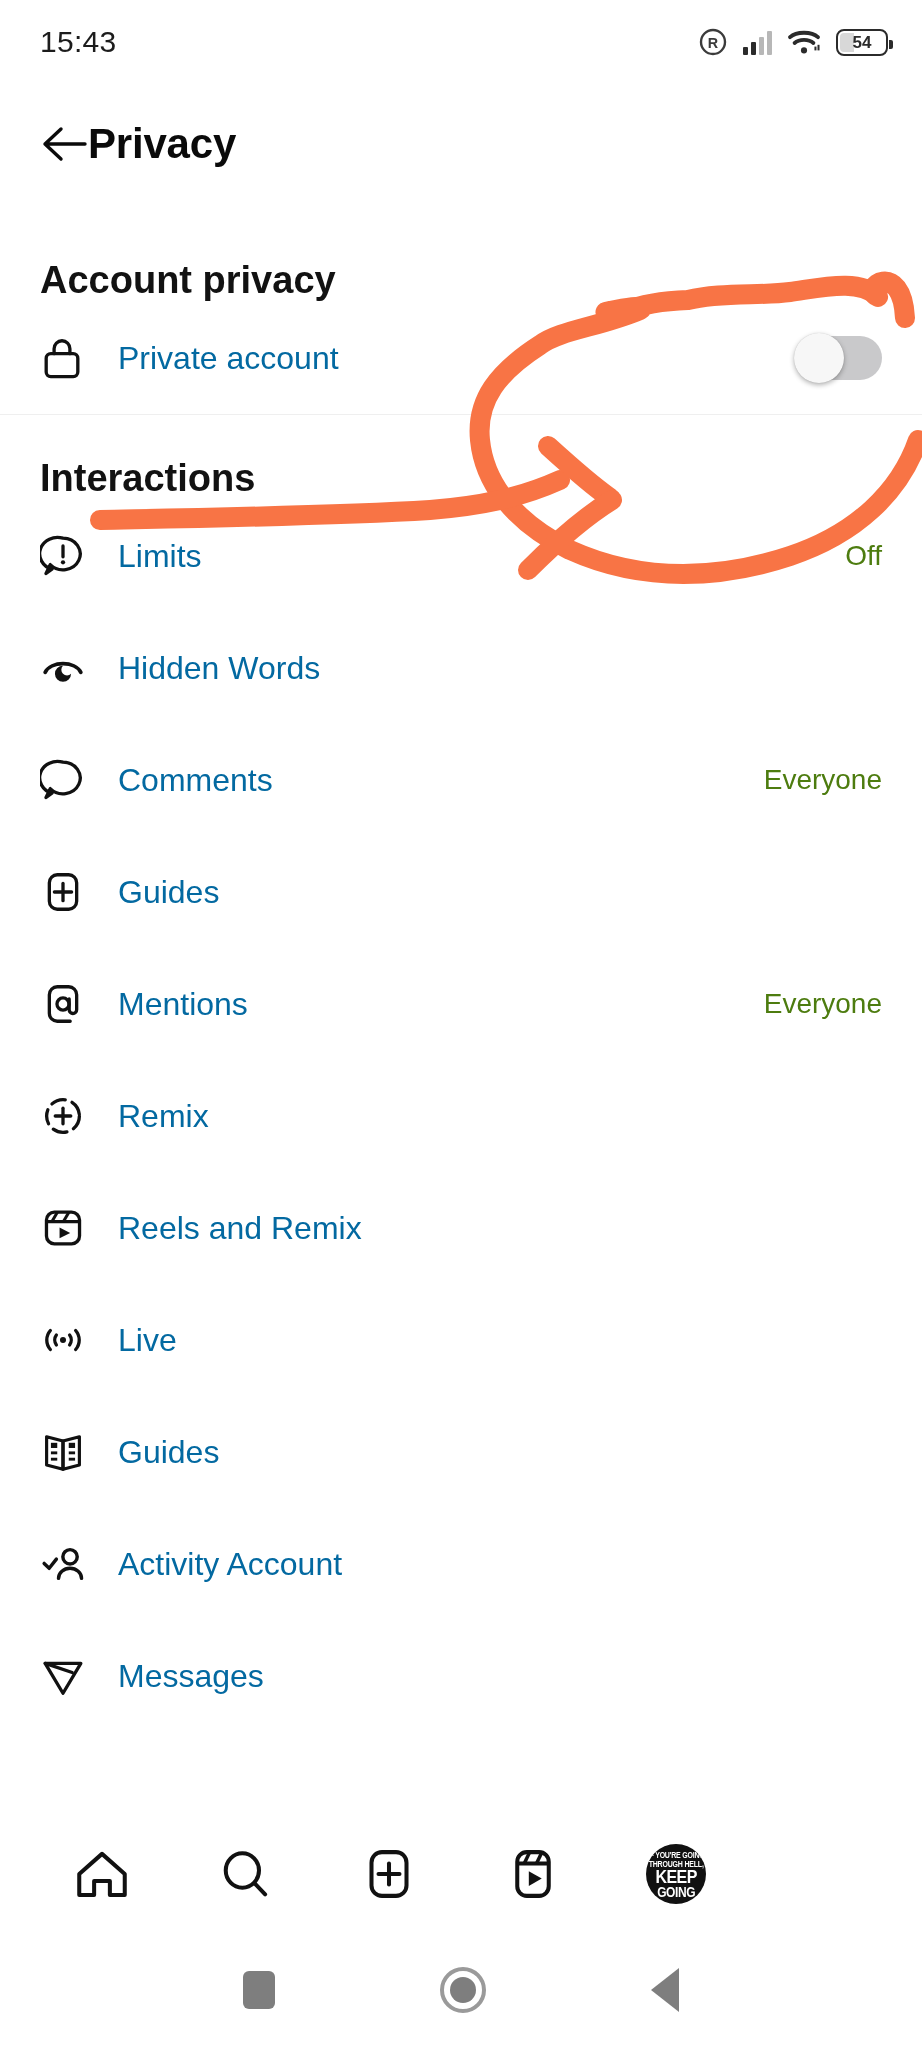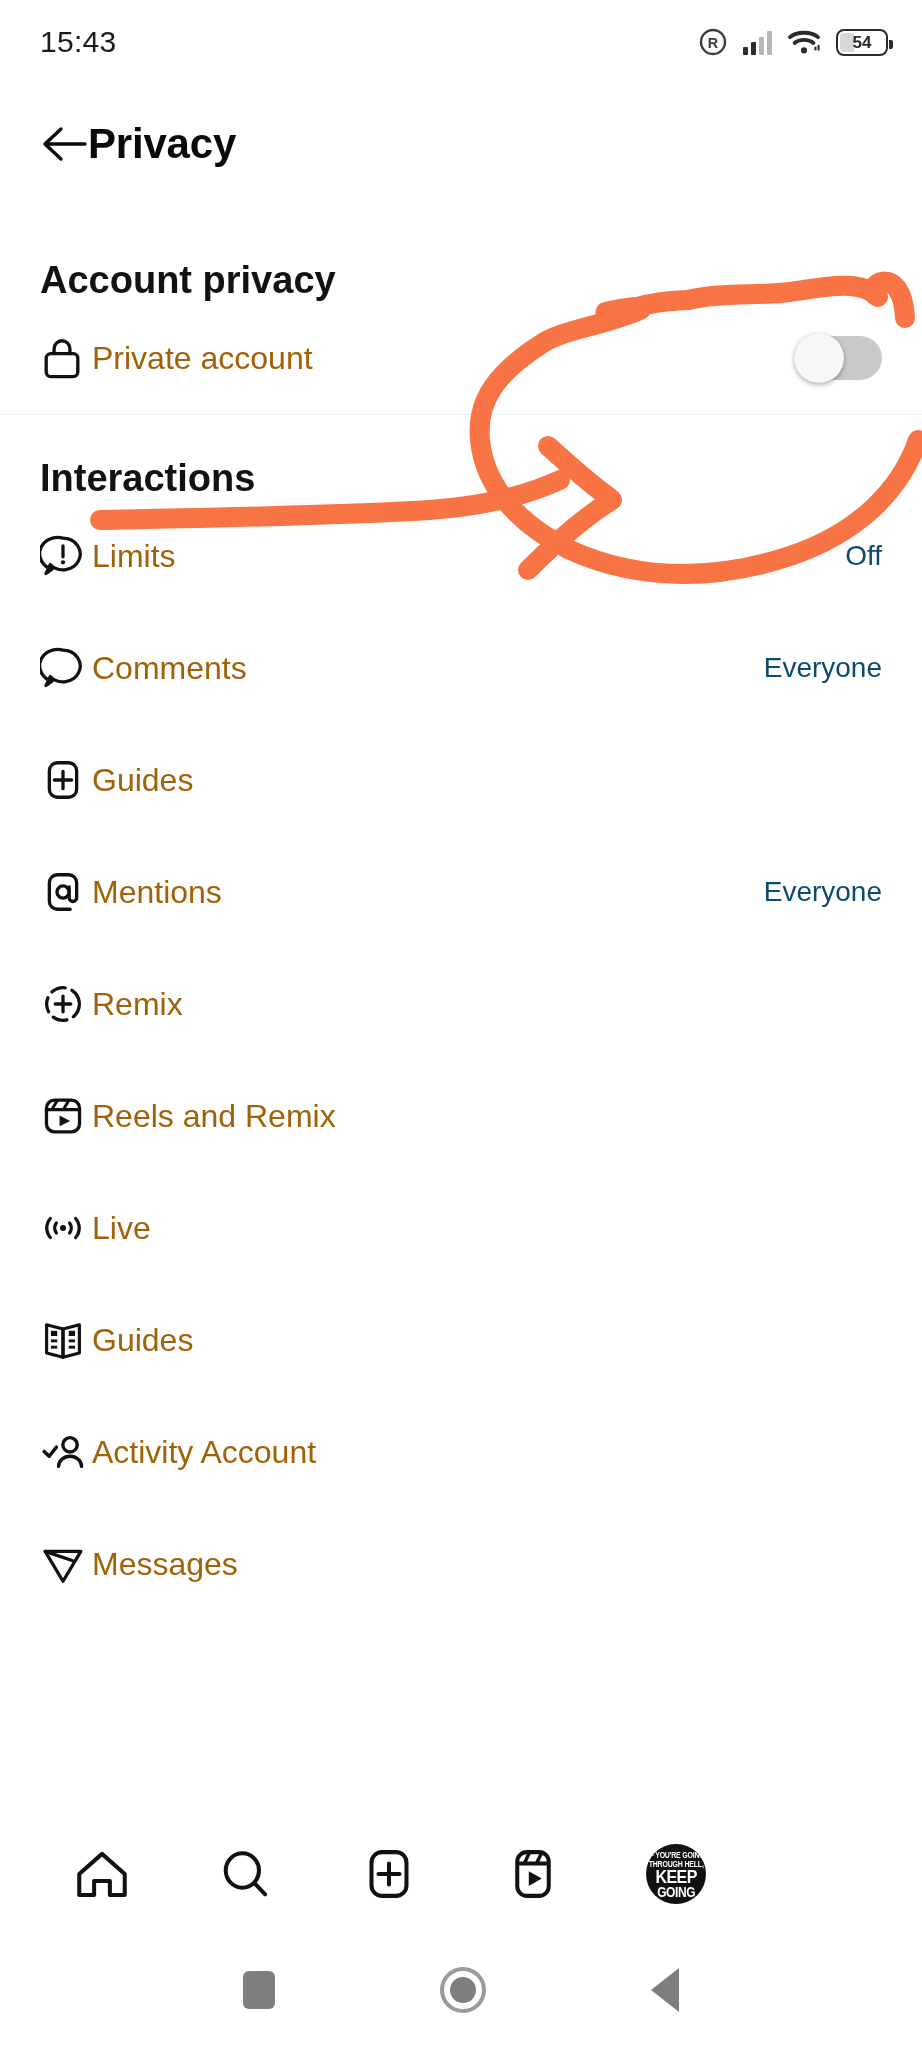--- a/index.html
+++ b/index.html
@@ -60,22 +60,22 @@
     padding:55px 40px 0 40px;
   }
   .section-title.interactions{ padding-top:42px; }
 
   .row{
     display:flex; align-items:center;
     height:112px; padding:0 40px;
     position:relative;
   }
   .row .ico{ width:52px; display:flex; align-items:center; justify-content:flex-start; flex:0 0 52px; }
-  .row .label{ font-size:32px; color:#a16207; white-space:nowrap; }
-  .row .value{ margin-left:auto; font-size:28px; color:#0c4a6e; }
+  .row .label{ font-size:32px; color:#0369a1; margin-left:26px; white-space:nowrap; }
+  .row .value{ margin-left:auto; font-size:28px; color:#4d7c0f; }
 
   .divider{ height:1px; background:#efefef; width:100%; }
 
   
   .toggle{
     margin-left:auto; position:relative;
     width:86px; height:44px; border-radius:24px; background:#c9c9cb;
   }
   .toggle .knob{
     position:absolute; left:-2px; top:-3px;
@@ -198,20 +198,30 @@
         <svg width="46" height="46" viewBox="0 0 32 32">
           <path d="M16 3.6 a12 11 0 1 1 -8.9 18.4 L4.2 28.2 L8.3 25.2 A12 11 0 0 1 16 3.6 Z" fill="none" stroke="#111" stroke-width="2.3" stroke-linejoin="round"></path>
           <line x1="16" y1="9" x2="16" y2="16.6" stroke="#111" stroke-width="2.3" stroke-linecap="round"></line>
           <circle cx="16" cy="20.4" r="1.5" fill="#111"></circle>
         </svg>
       </span>
       <span class="label">Limits</span>
       <span class="value">Off</span>
     </div>
 
+    <div class="row">
+      <span class="ico">
+        <svg width="46" height="46" viewBox="0 0 32 32">
+          <path d="M3.6 19 C7.5 11 24.5 11 28.4 19" fill="none" stroke="#111" stroke-width="2.6" stroke-linecap="round"></path>
+          <path d="M16 14.4 a5.6 5.6 0 1 0 5.6 5.6 a3 3 0 0 1 -5.6 -5.6 Z" fill="#111"></path>
+        </svg>
+      </span>
+      <span class="label">Hidden Words</span>
+      <span class="value"></span>
+    </div>
 
     <div class="row">
       <span class="ico">
         <svg width="46" height="46" viewBox="0 0 32 32">
           <path d="M16 3.6 a12 11 0 1 1 -8.9 18.4 L4.2 28.2 L8.3 25.2 A12 11 0 0 1 16 3.6 Z" fill="none" stroke="#111" stroke-width="2.3" stroke-linejoin="round"></path>
         </svg>
       </span>
       <span class="label">Comments</span>
       <span class="value">Everyone</span>
     </div>

